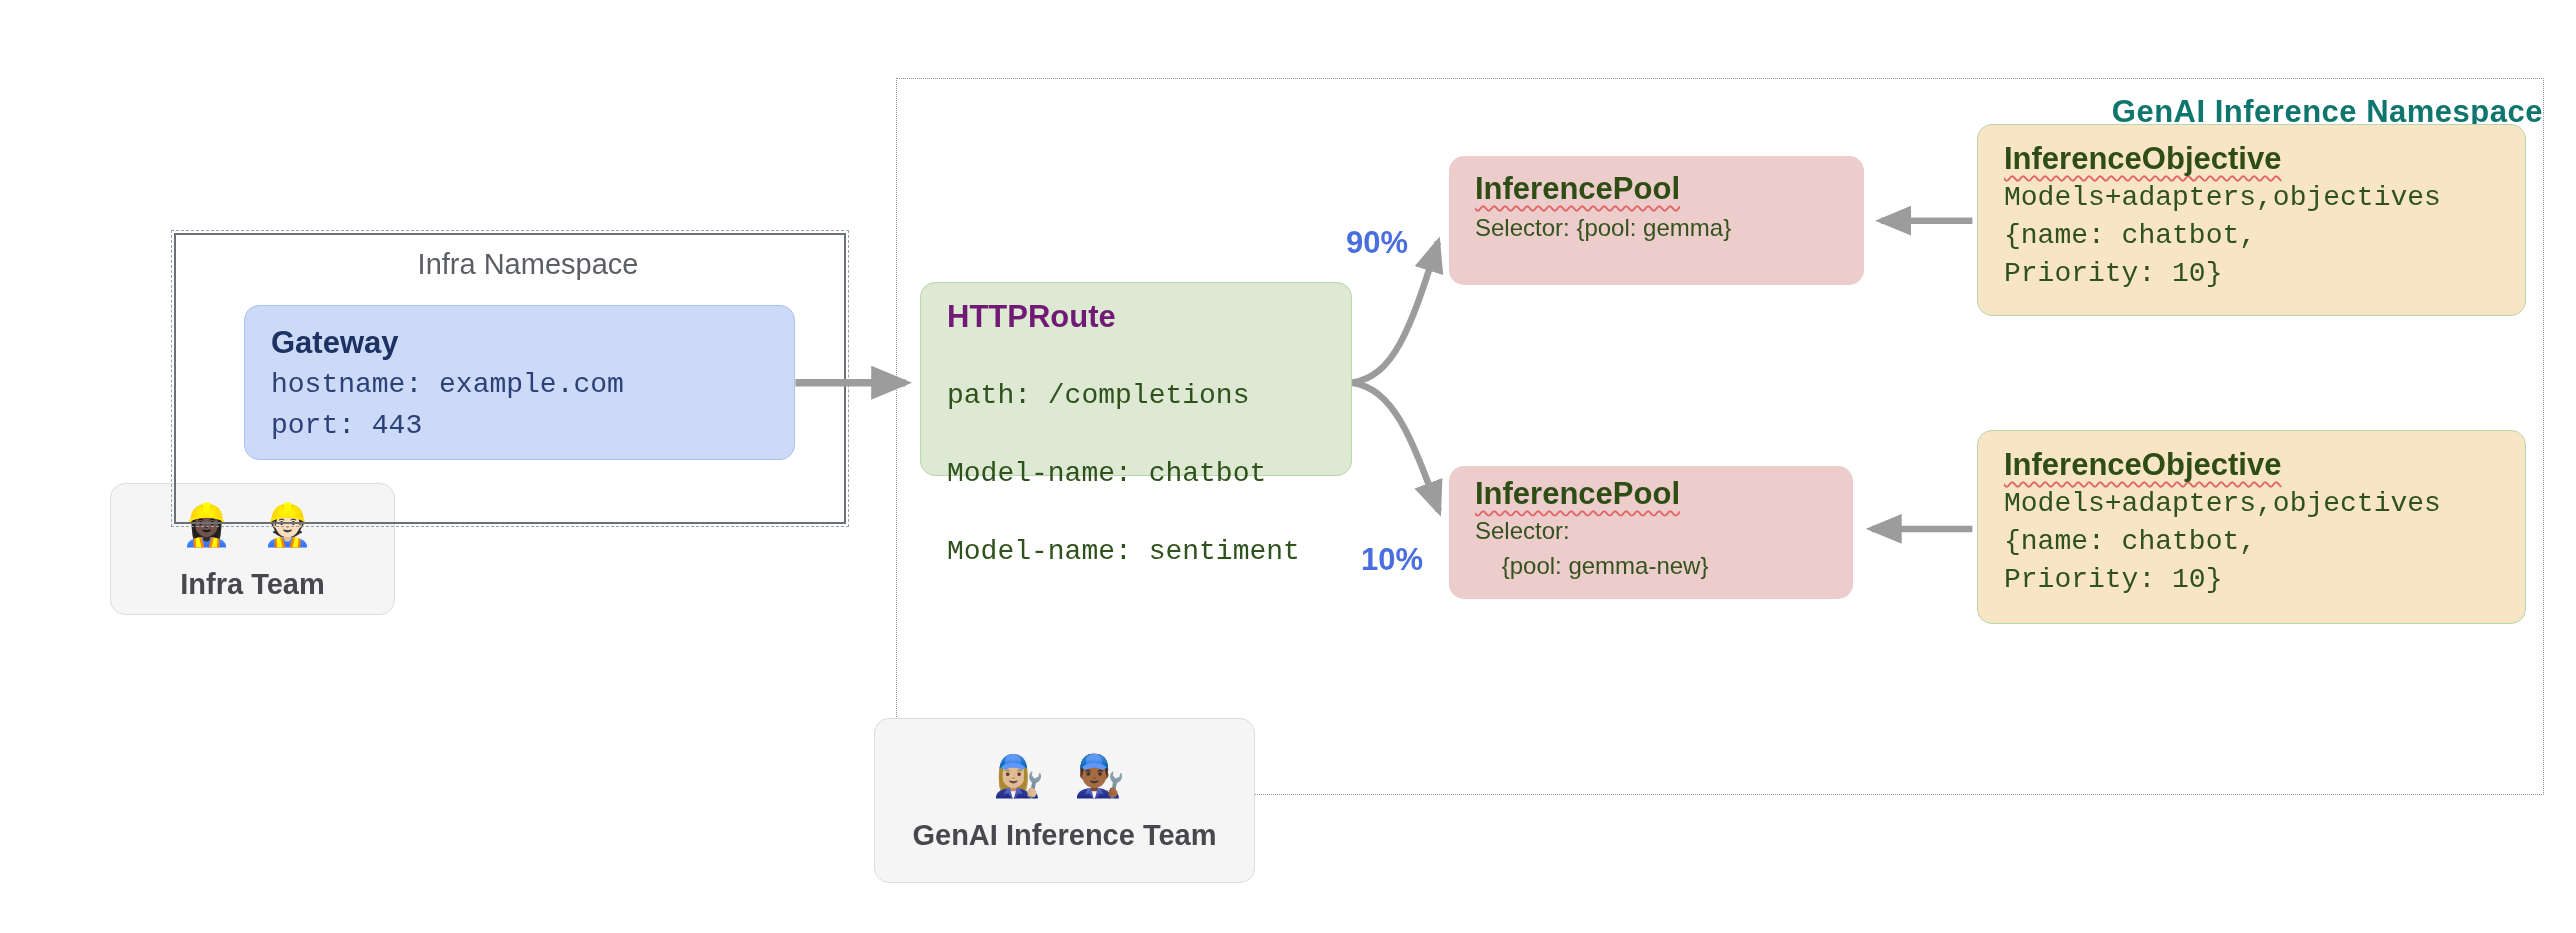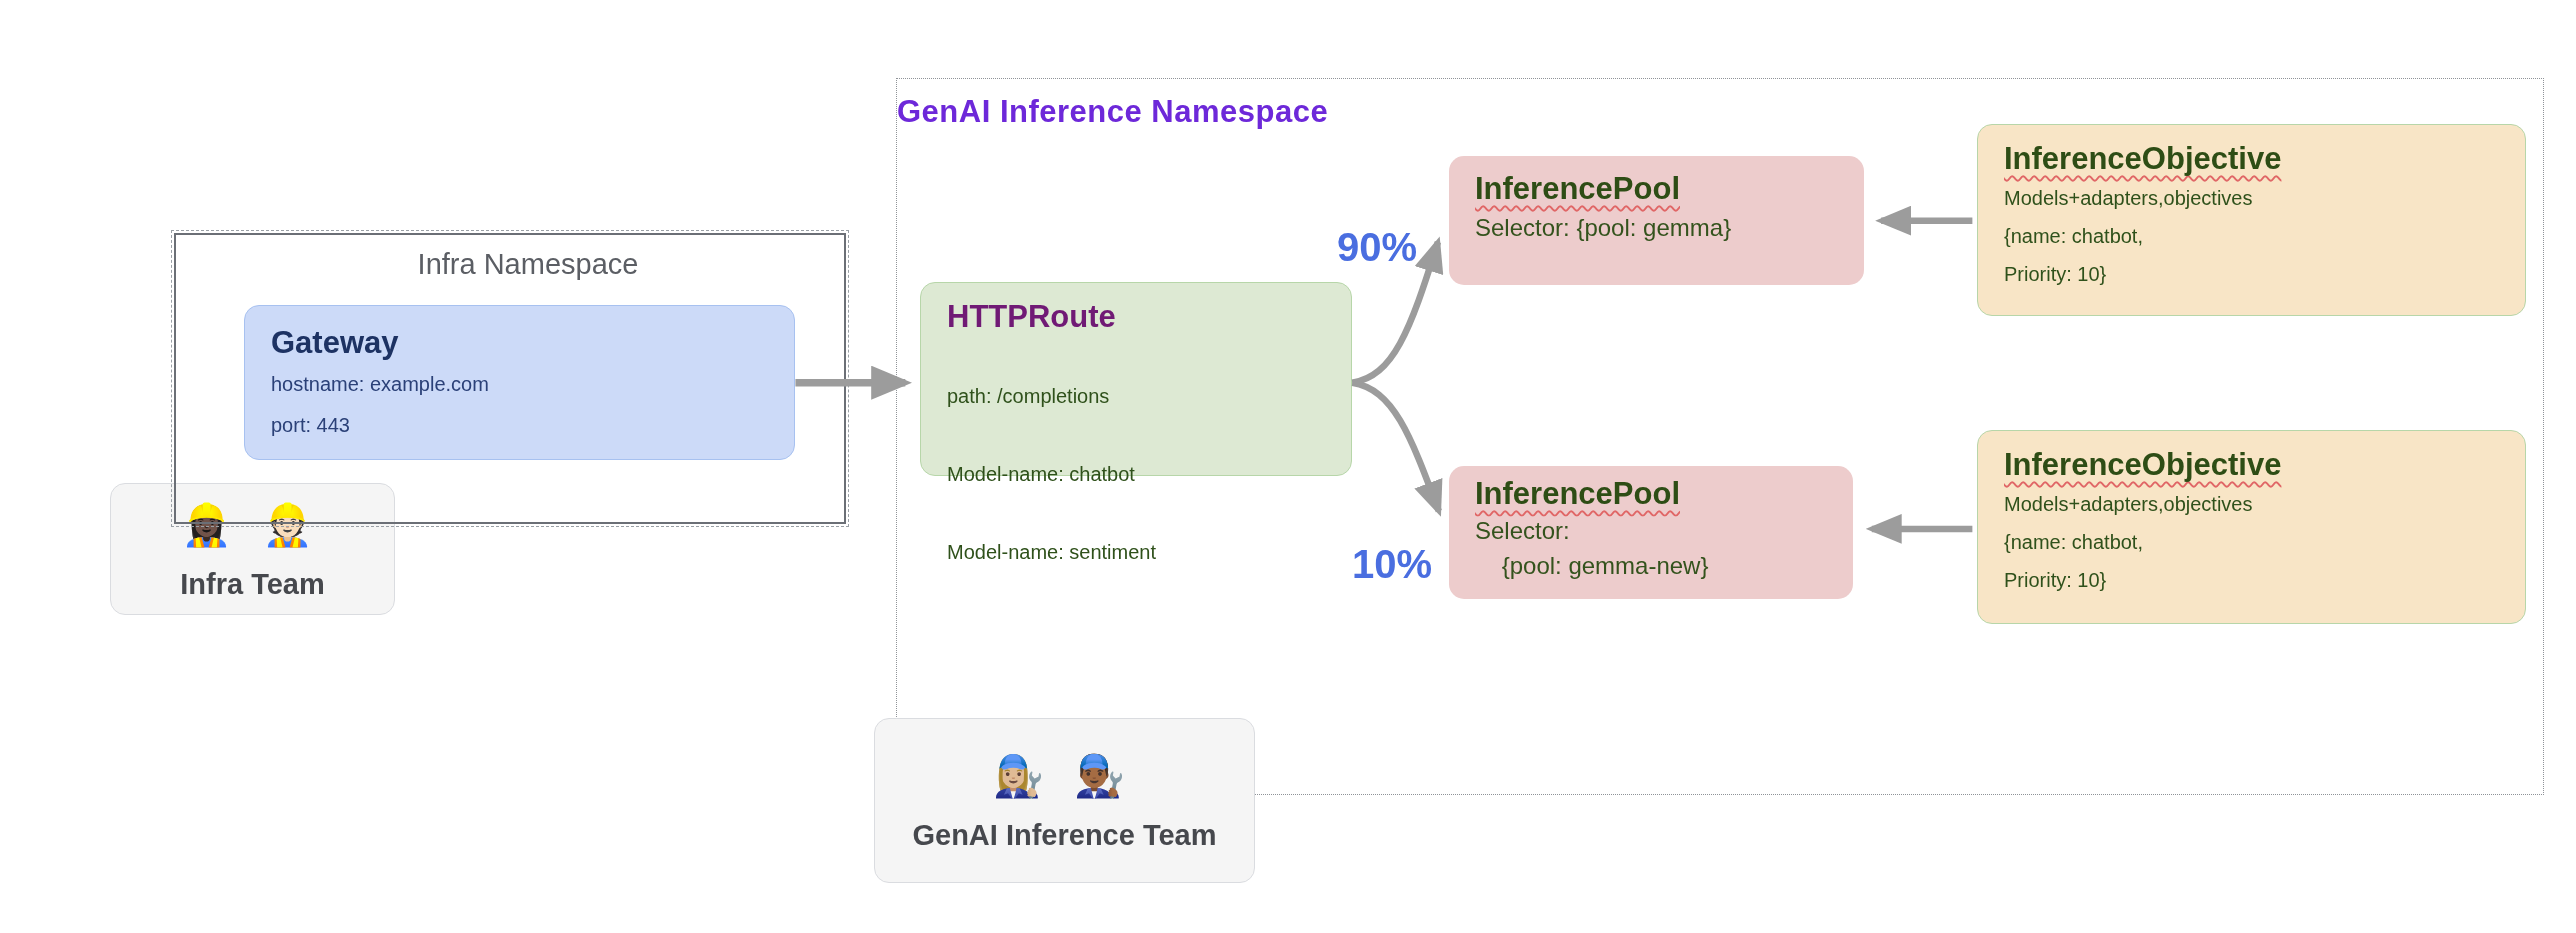--- a/index.html
+++ b/index.html
@@ -16,24 +16,24 @@
   
   .genai-region {
     position: absolute;
     left: 896px; top: 78px;
     width: 1648px; height: 717px;
     border: 1.9px dotted #8f9398;
     z-index: 1;
   }
   .genai-region-title {
     margin-top: 15px;
-    text-align: left;
+    text-align: right;
     font-size: 31px;
     font-weight: bold;
-    color: #6d28d9;
+    color: #0f766e;
     letter-spacing: 0.5px;
   }
   .infra-region {
     position: absolute;
     left: 174px; top: 233px;
     width: 672px; height: 291px;
     border: 2.8px solid #6b6f76;
     outline: 1.9px dashed #9aa0a6;
     outline-offset: 2.8px;
     z-index: 3;
@@ -61,22 +61,22 @@
     display: inline-block;
   }
   .squiggle {
     text-decoration-line: underline;
     text-decoration-style: wavy;
     text-decoration-color: #e06666;
     text-decoration-thickness: 1.9px;
     text-underline-offset: 5.6px;
   }
   .mono-line {
-    font-family: Liberation Sans, sans-serif;
-    font-size: 20px;
+    font-family: Liberation Mono, monospace;
+    font-size: 28px;
     line-height: 38px;
     white-space: pre;
   }
   .sans-line {
     font-size: 24px;
     line-height: 38px;
     white-space: pre;
   }
 
   .gateway-node {
@@ -141,21 +141,21 @@
     font-weight: bold;
     color: #46484d;
     margin-top: 16px;
   }
   .infra-team-badge { left: 110px; top: 483px; width: 285px; height: 132px; }
   .genai-team-badge { left: 874px; top: 718px; width: 381px; height: 165px; }
 
   
   .pct-label {
     position: absolute;
-    font-size: 40px;
+    font-size: 31px;
     font-weight: bold;
     color: #4a6ee0;
     z-index: 6;
     width: 102px;
     text-align: center;
   }
   .pct-90 { left: 1326px; top: 225px; }
   .pct-10 { left: 1341px; top: 542px; }
 
   

